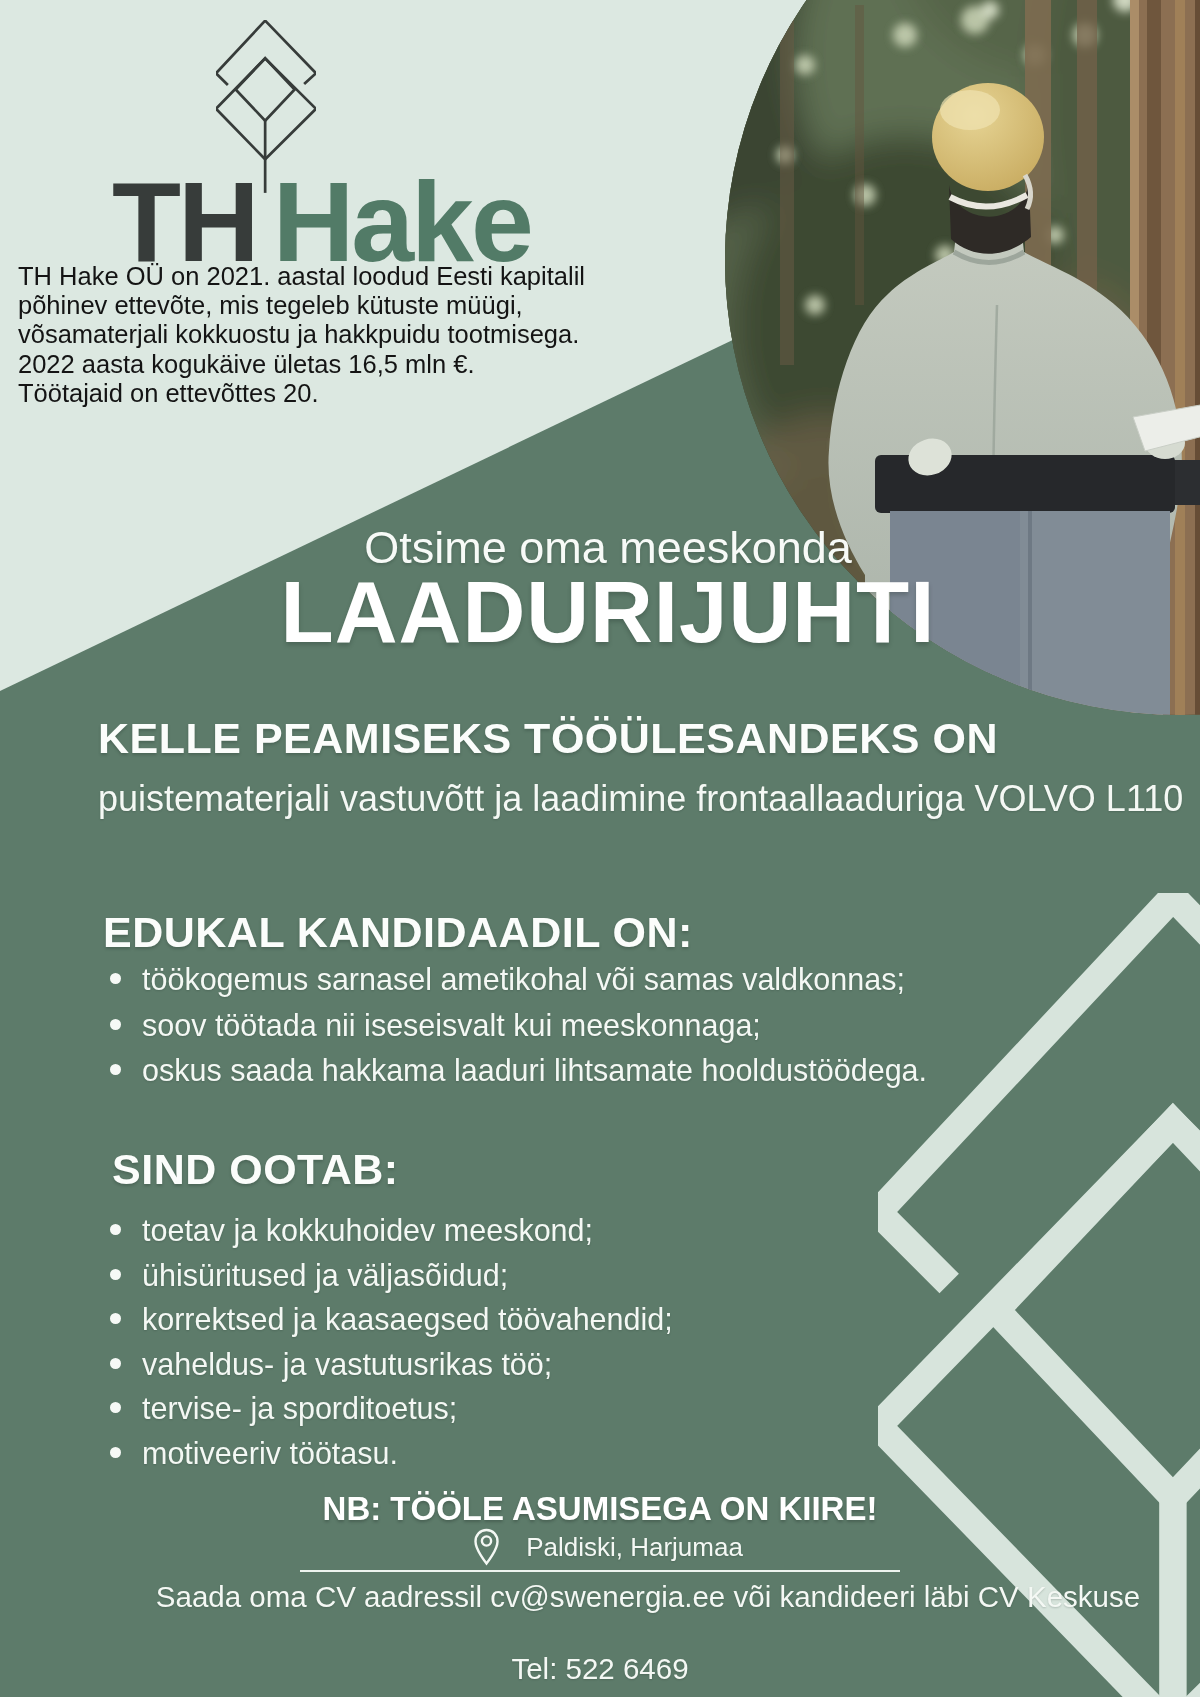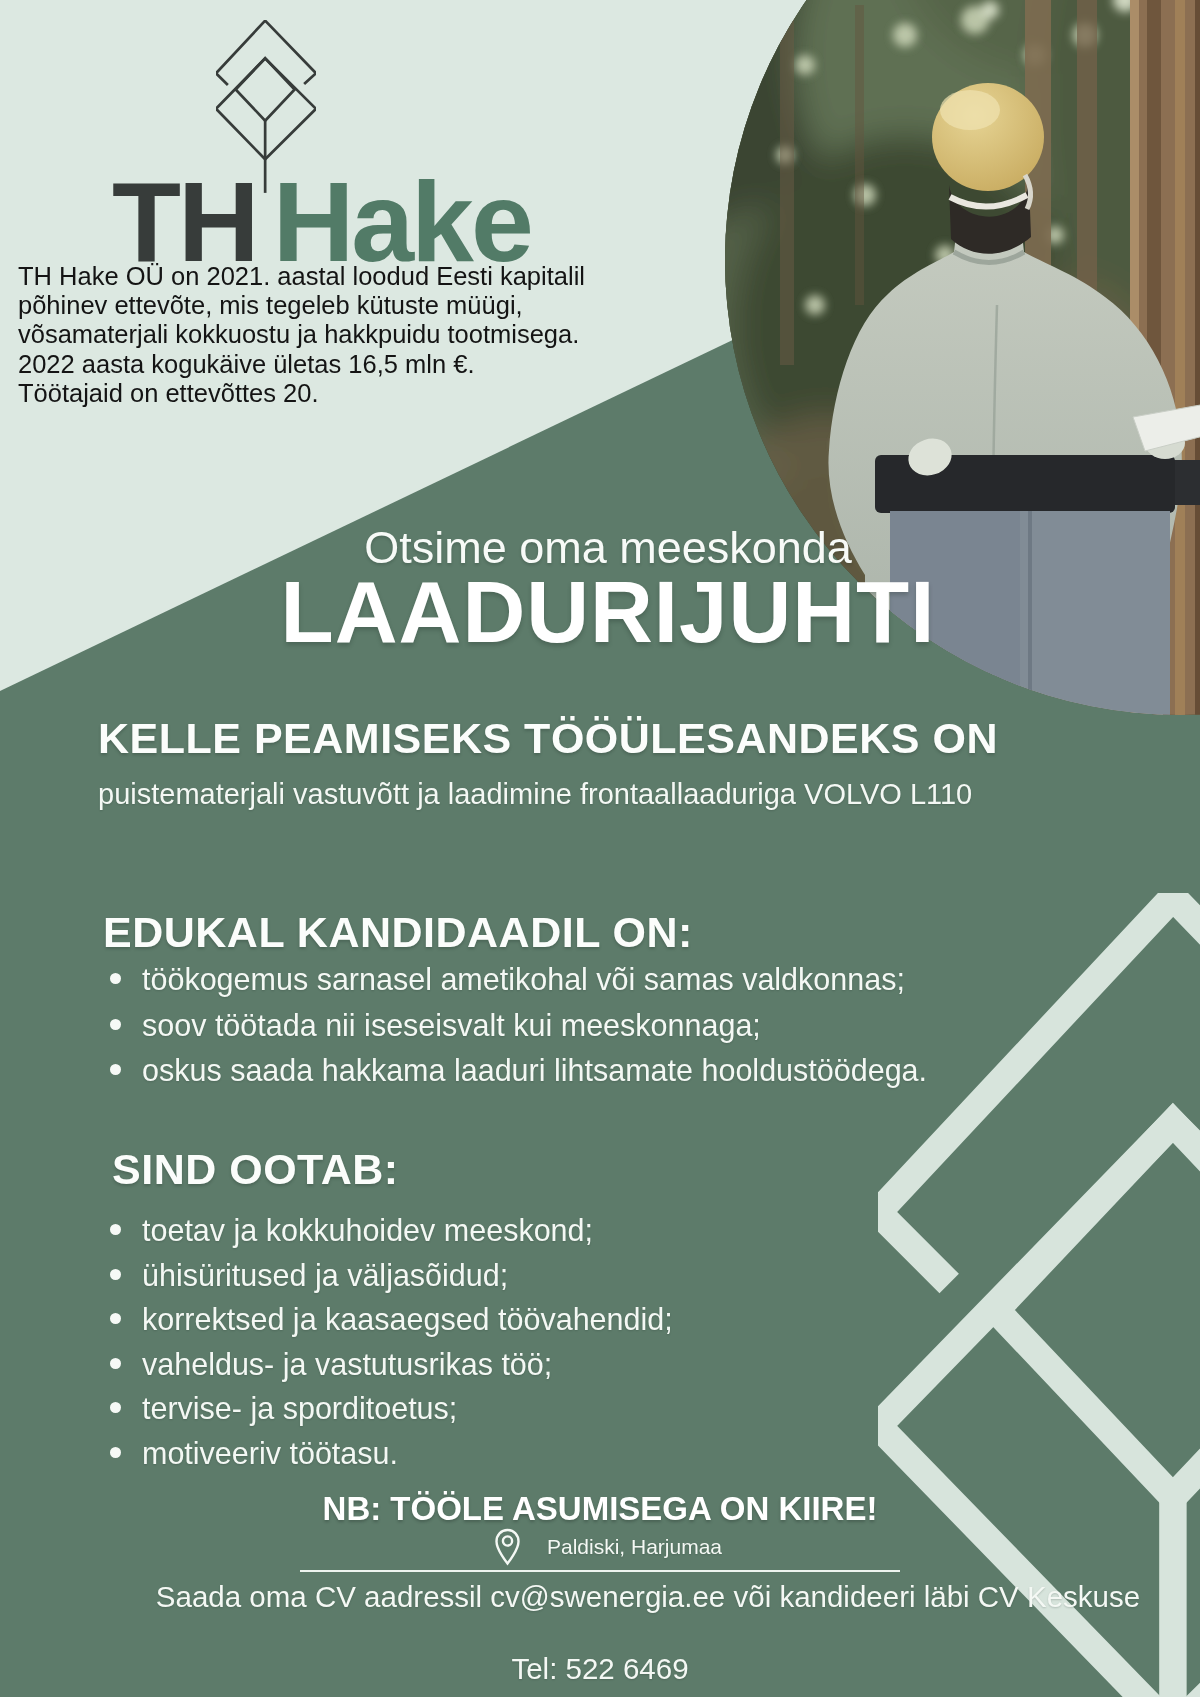--- a/index.html
+++ b/index.html
@@ -30,33 +30,33 @@
   
   .intro{position:absolute;left:18px;top:262px;font-size:25.5px;line-height:29.2px;color:#141414;}
   
   .kicker{position:absolute;left:0;top:522px;width:1216px;text-align:center;font-size:45px;color:#f7faf7;text-shadow:0 2px 3px rgba(25,40,33,.22);}
   .title{position:absolute;left:0;top:562px;width:1216px;text-align:center;font-size:87px;font-weight:bold;letter-spacing:1px;color:#ffffff;text-shadow:0 3px 4px rgba(25,40,33,.25);}
   
   .sec-heading{position:absolute;font-size:43px;font-weight:bold;color:#fbfdfb;letter-spacing:.5px;text-shadow:0 2px 3px rgba(25,40,33,.25);white-space:nowrap;}
   .h-kelle{left:98px;top:714px;}
   .h-edukal{left:103px;top:908px;}
   .h-sind{left:112px;top:1145px;}
-  .task-body{position:absolute;left:98px;top:778px;font-size:29px;color:#f4f8f4;text-shadow:0 1px 2px rgba(25,40,33,.2);white-space:nowrap;}
+  .task-body{position:absolute;left:98px;top:778px;font-size:36px;color:#f4f8f4;text-shadow:0 1px 2px rgba(25,40,33,.2);white-space:nowrap;}
   ul.bullets{position:absolute;left:108px;margin:0;padding:0;list-style:none;}
   .u1{top:962px;}
   .u2{top:1213px;}
   ul.bullets li{position:relative;padding-left:34px;font-size:30.5px;line-height:34px;color:#f4f8f4;text-shadow:0 1px 2px rgba(25,40,33,.2);white-space:nowrap;}
   .u1 li{height:45.5px;}
   .u2 li{height:44.5px;}
   .dot{position:absolute;left:2px;top:11px;width:11px;height:11px;border-radius:50%;background:#f6f9f6;}
   
   .nb{position:absolute;left:0;top:1490px;width:1200px;text-align:center;font-size:33px;font-weight:bold;color:#ffffff;text-shadow:0 2px 3px rgba(25,40,33,.3);}
   .loc-row{position:absolute;left:0;top:1528px;width:1216px;display:flex;justify-content:center;align-items:center;gap:14px;}
   .loc-row svg{display:block;}
-  .loc-label{font-size:21px;color:#f4f8f4;text-shadow:0 1px 2px rgba(25,40,33,.2);margin-left:12px;}
+  .loc-label{font-size:26px;color:#f4f8f4;text-shadow:0 1px 2px rgba(25,40,33,.2);margin-left:12px;}
   .divider{position:absolute;left:300px;top:1570px;width:600px;height:2px;background:#eef4ef;}
   .footer-line{position:absolute;left:0;width:1200px;text-align:center;font-size:29.5px;line-height:34px;color:#f4f8f4;text-shadow:0 1px 2px rgba(25,40,33,.2);white-space:nowrap;}
   .f1{top:1580px;padding-left:48px;}
   .f2{top:1708px;}
   .f3{top:1652px;}
   .link{text-decoration:underline;text-underline-offset:4px;cursor:pointer;}
 </style>
 </head>
 <body>
 

